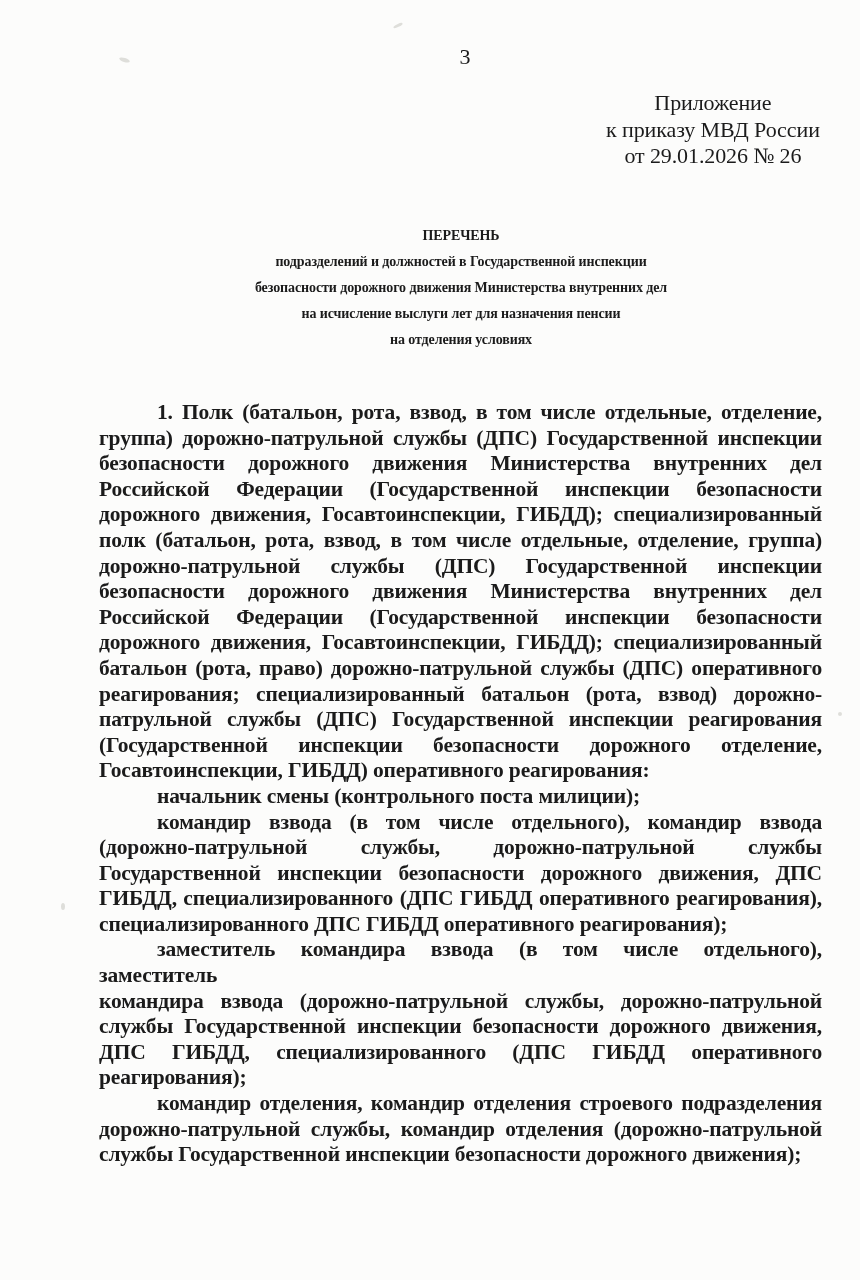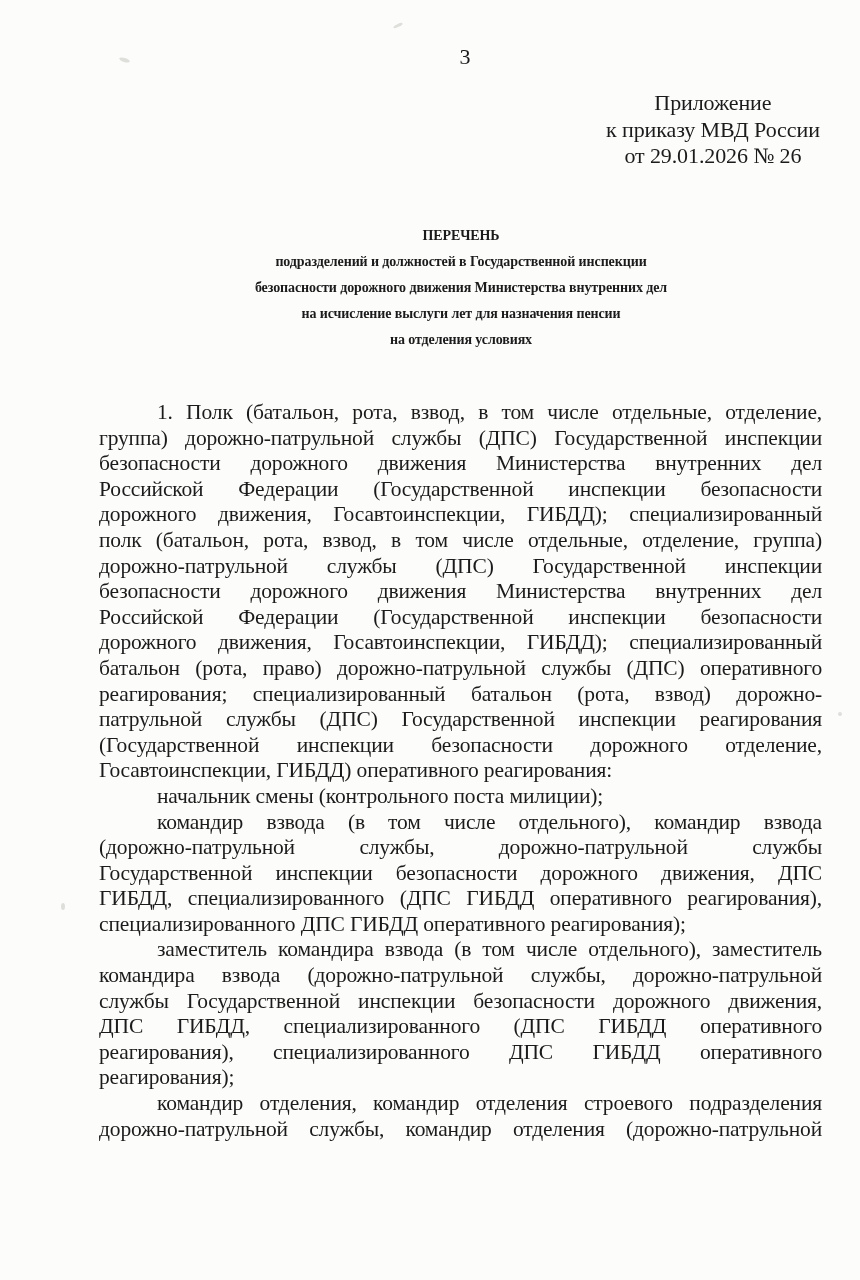--- a/index.html
+++ b/index.html
@@ -50,20 +50,21 @@
     letter-spacing: -0.1px;
   }
   .doc-body {
     position: absolute;
     top: 400px;
     left: 99px;
     width: 723px;
     font-size: 21.5px;
     line-height: 25.6px;
     letter-spacing: -0.15px;
+    font-weight: bold;
   }
   .line {
     text-align: justify;
     text-align-last: justify;
   }
   .line.first {
     text-indent: 58px;
   }
   .line.last {
     text-align-last: start;
@@ -130,21 +131,21 @@
         <div class="line">(дорожно-патрульной службы, дорожно-патрульной службы</div>
         <div class="line">Государственной инспекции безопасности дорожного движения, ДПС</div>
         <div class="line">ГИБДД, специализированного (ДПС ГИБДД оперативного реагирования),</div>
         <div class="line last">специализированного ДПС ГИБДД оперативного реагирования);</div>
       </div>
       <div class="para">
         <div class="line first">заместитель командира взвода (в том числе отдельного), заместитель</div>
         <div class="line">командира взвода (дорожно-патрульной службы, дорожно-патрульной</div>
         <div class="line">службы Государственной инспекции безопасности дорожного движения,</div>
         <div class="line">ДПС ГИБДД, специализированного (ДПС ГИБДД оперативного</div>
-        <div class="line">реагирования), специализированного ДПС ГИБДД оперативного</div>
         <div class="line last">реагирования);</div>
       </div>
       <div class="para">
         <div class="line first">командир отделения, командир отделения строевого подразделения</div>
         <div class="line">дорожно-патрульной службы, командир отделения (дорожно-патрульной</div>
+        <div class="line last">службы Государственной инспекции безопасности дорожного движения);</div>
       </div>
     </div>
 </div>
 
 </body></html>

